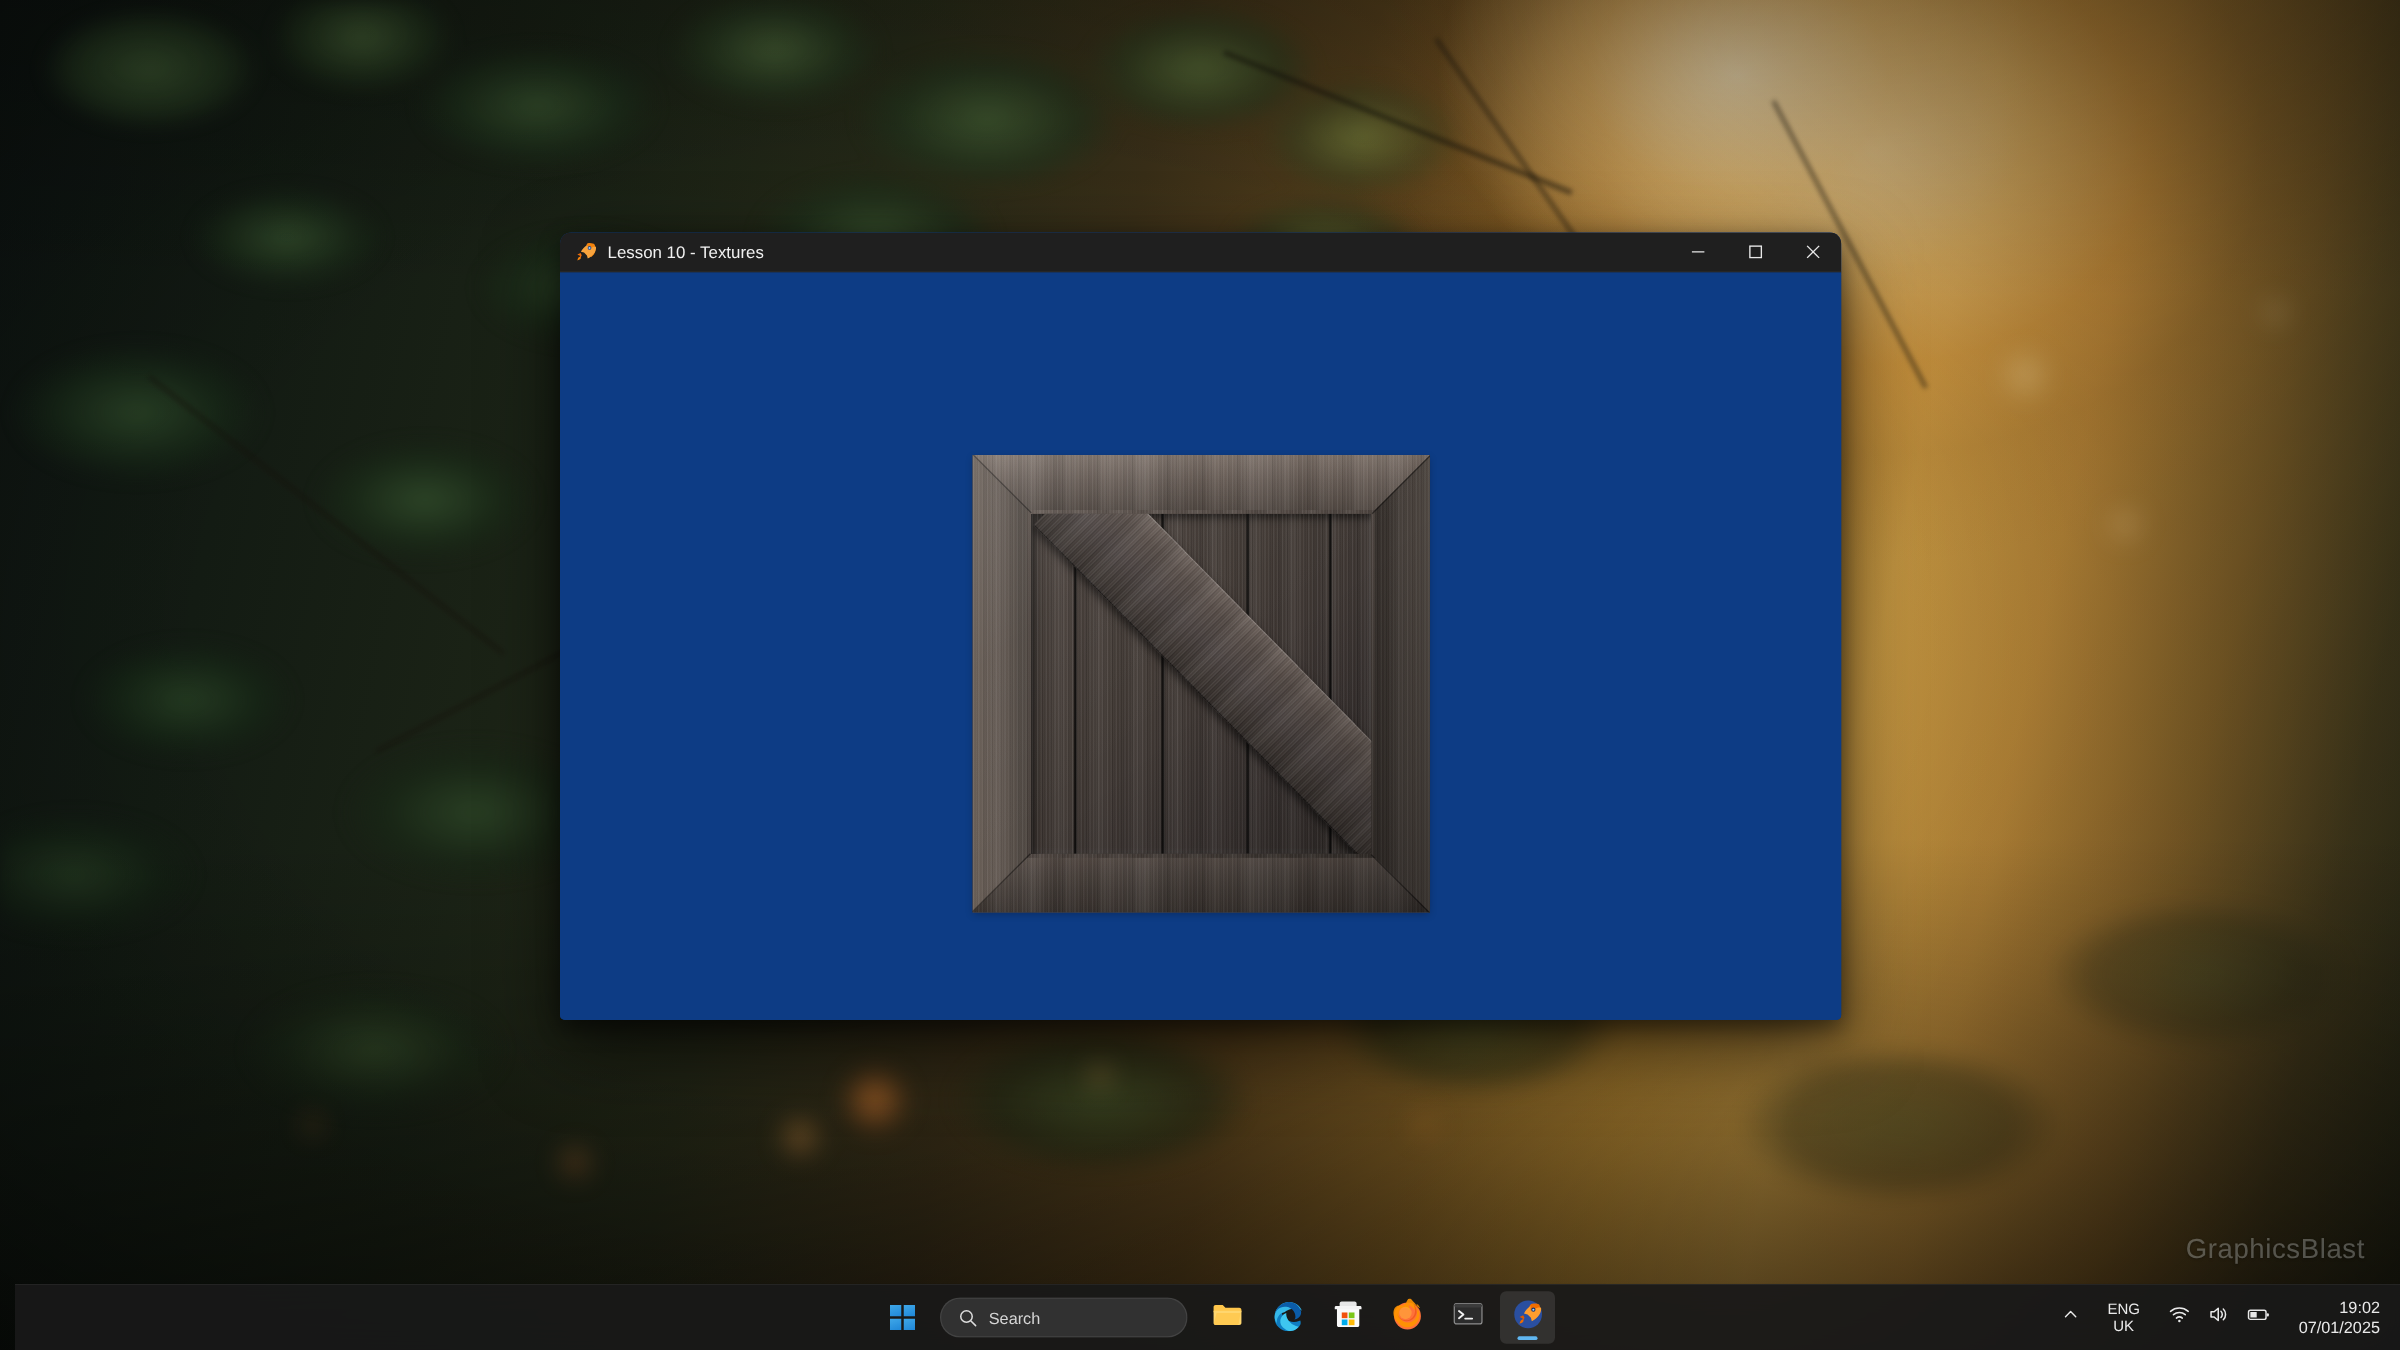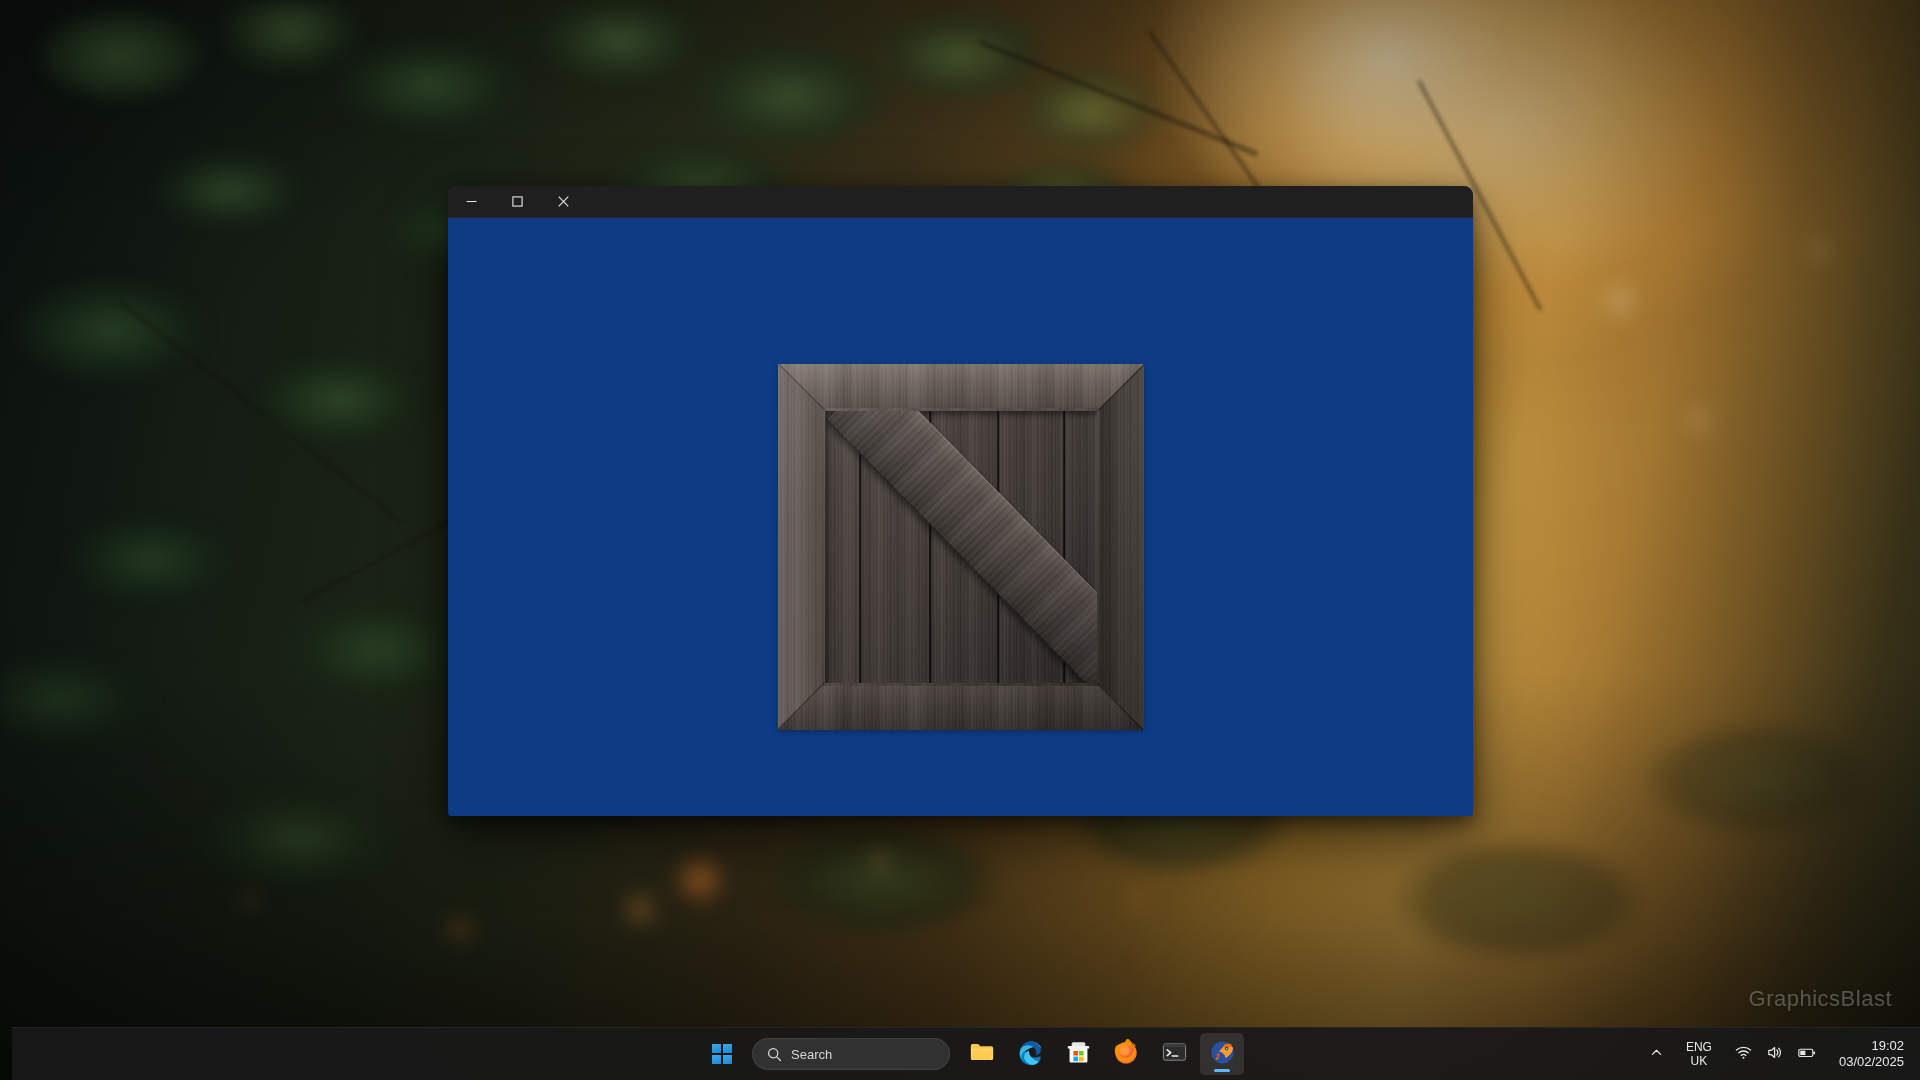--- a/index.html
+++ b/index.html
@@ -387,20 +387,33 @@
   <div class="wp-branch" style="left:300px;top:600px;width:300px;height:3px;transform:rotate(-28deg);"></div>
   <div class="wp-branch" style="left:1420px;top:80px;width:260px;height:3px;transform:rotate(62deg);"></div>
 
   <div class="wp-layer wp-vign"></div>
 
   <div id="watermark">GraphicsBlast</div>
 
   <div id="app-window">
 
     <div id="titlebar">
+      <div id="title-left">
+        <span style="display:block;width:17px;height:17px;">
+          <svg viewBox="0 0 24 24" width="17" height="17" aria-hidden="true">
+            <path d="M14.6 2.2c3.6-.6 6.6.6 7.2 1.2.6.6 1.8 3.6 1.2 7.2-.5 2.9-2.4 5.6-5 7.6l-1.2-4.4-4.4-4.4C14.4 6.8 11.7 2.7 14.6 2.2z" fill="#f2820c"></path>
+            <path d="M13.1 4.5C10.6 6.4 8 9.1 6.7 11.9l3.5.9 3.3 3.3.9 3.5c2.8-1.3 5.5-3.9 7.4-6.4 1.6-2.1 2.2-4.6 1.9-6.9-2.3-.3-4.8.3-6.9 1.9z" fill="#f8a33d"></path>
+            <circle cx="16.4" cy="7.6" r="2.1" fill="#2a4a8c"></circle>
+            <circle cx="16.4" cy="7.6" r="1.1" fill="#9fd2f5"></circle>
+            <path d="M6.3 13.3L2.6 15l3 1.3.3 3.1 1.7-3.6z" fill="#e8690b"></path>
+            <path d="M4.2 18.1c-1 1-1.6 3.5-1.6 3.5s2.5-.6 3.5-1.6c.6-.6.6-1.6 0-2.2-.6-.6-1.3-.3-1.9.3z" fill="#f2820c"></path>
+          </svg>
+        </span>
+        <span id="title-text">Lesson 10 - Textures</span>
+      </div>
       <div id="win-controls">
         <div class="wc">
           <svg width="11" height="11" viewBox="0 0 11 11">
               <line x1="0.5" y1="5.5" x2="10.5" y2="5.5" stroke="#e8e8e8" stroke-width="1.1"></line>
             </svg>
         </div>
         <div class="wc">
           <svg width="11" height="11" viewBox="0 0 11 11">
               <rect x="0.9" y="0.9" width="9.2" height="9.2" fill="none" stroke="#e8e8e8" stroke-width="1.1"></rect>
             </svg>
@@ -597,20 +610,20 @@
             <rect x="2" y="5.4" width="15.4" height="8" rx="1.7" fill="none" stroke="#e8e8e8" stroke-width="1.3"></rect>
             <rect x="18" y="8" width="1.9" height="2.9" rx="0.9" fill="#e8e8e8"></rect>
             <path d="M3.6 7h5.6v4.8H3.6z" fill="#e8e8e8"></path>
           </svg>
         </span>
       </div>
 
       <div class="tray-item">
         <span id="clock">
           <span>19:02</span>
-          <span>03/02/2025</span>
+          <span>07/01/2025</span>
         </span>
       </div>
 
     </div>
   </div>
 
 </div>
 
 </body></html>

